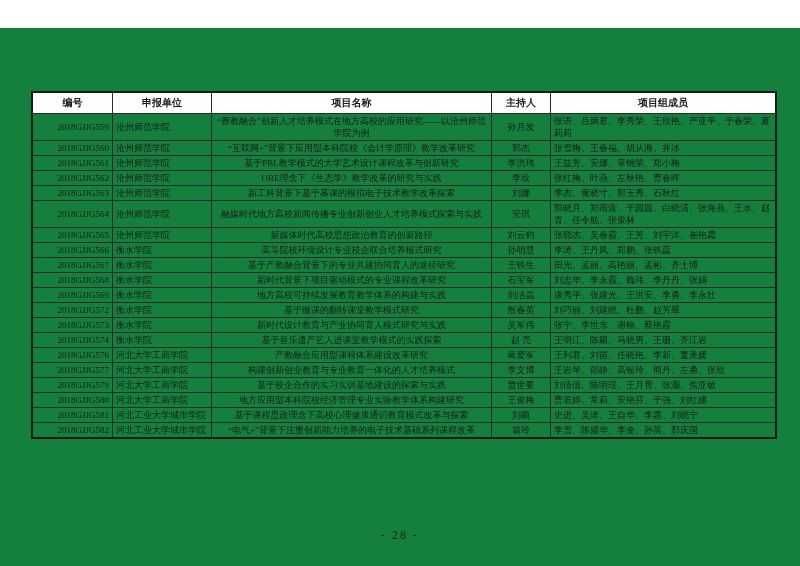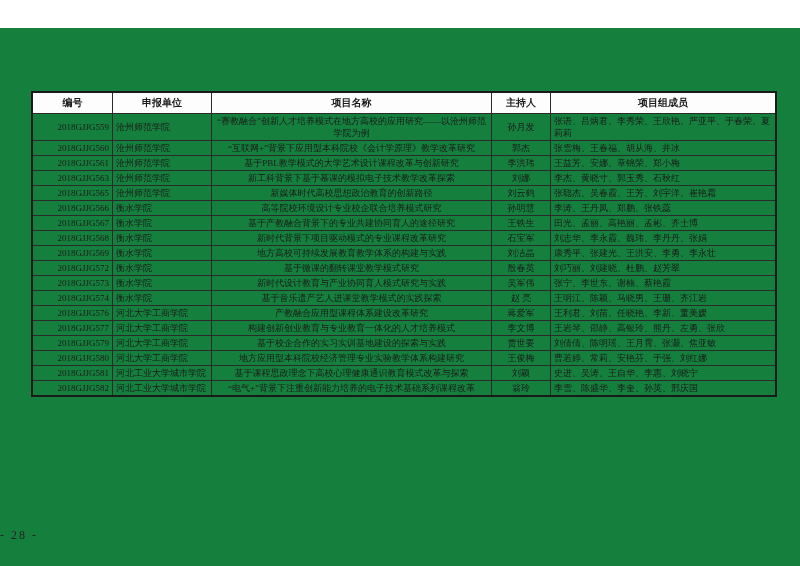--- a/index.html
+++ b/index.html
@@ -44,20 +44,21 @@
   .col-id      { width: 75px;  text-align: right; font-family: "Liberation Serif", serif; }
   .col-unit    { width: 94px;  }
   .col-title   { width: 275px; text-align: center; }
   .col-leader  { width: 54px;  text-align: center; }
   .col-members { width: 220px; text-align: left; }
   .page-number {
     position: absolute;
     left: 0;
     top: 500px;
     width: 100%;
+    text-align: center;
     font-size: 12px;
     letter-spacing: 2px;
     color: #222;
   }
 </style>
 </head>
 <body>
 
 <div class="page">
 
@@ -87,25 +88,39 @@
           <td class="col-members">张雪梅、王春福、胡从海、井冰</td>
         </tr>
         <tr>
           <td class="col-id">2018GJJG561</td>
           <td class="col-unit">沧州师范学院</td>
           <td class="col-title">基于PBL教学模式的大学艺术设计课程改革与创新研究</td>
           <td class="col-leader">李洪玮</td>
           <td class="col-members">王益芳、安娜、章锦荣、郑小梅</td>
         </tr>
         <tr>
+          <td class="col-id">2018GJJG562</td>
+          <td class="col-unit">沧州师范学院</td>
+          <td class="col-title">OBE理念下《生态学》教学改革的研究与实践</td>
+          <td class="col-leader">李欣</td>
+          <td class="col-members">张红梅、叶燕、左秋艳、曹春晖</td>
+        </tr>
+        <tr>
           <td class="col-id">2018GJJG563</td>
           <td class="col-unit">沧州师范学院</td>
           <td class="col-title">新工科背景下基于慕课的模拟电子技术教学改革探索</td>
           <td class="col-leader">刘娜</td>
           <td class="col-members">李杰、黄晓寸、郭玉秀、石秋红</td>
+        </tr>
+        <tr>
+          <td class="col-id">2018GJJG564</td>
+          <td class="col-unit">沧州师范学院</td>
+          <td class="col-title">融媒时代地方高校新闻传播专业创新创业人才培养模式探索与实践</td>
+          <td class="col-leader">安琪</td>
+          <td class="col-members">郭晓月、郑雨蕾、于园园、白晓清、张海燕、王水、赵青、任令航、张俊林</td>
         </tr>
         <tr>
           <td class="col-id">2018GJJG565</td>
           <td class="col-unit">沧州师范学院</td>
           <td class="col-title">新媒体时代高校思想政治教育的创新路径</td>
           <td class="col-leader">刘云鹤</td>
           <td class="col-members">张聪杰、吴春霞、王芳、刘宇洋、崔艳霜</td>
         </tr>
         <tr>
           <td class="col-id">2018GJJG566</td>

